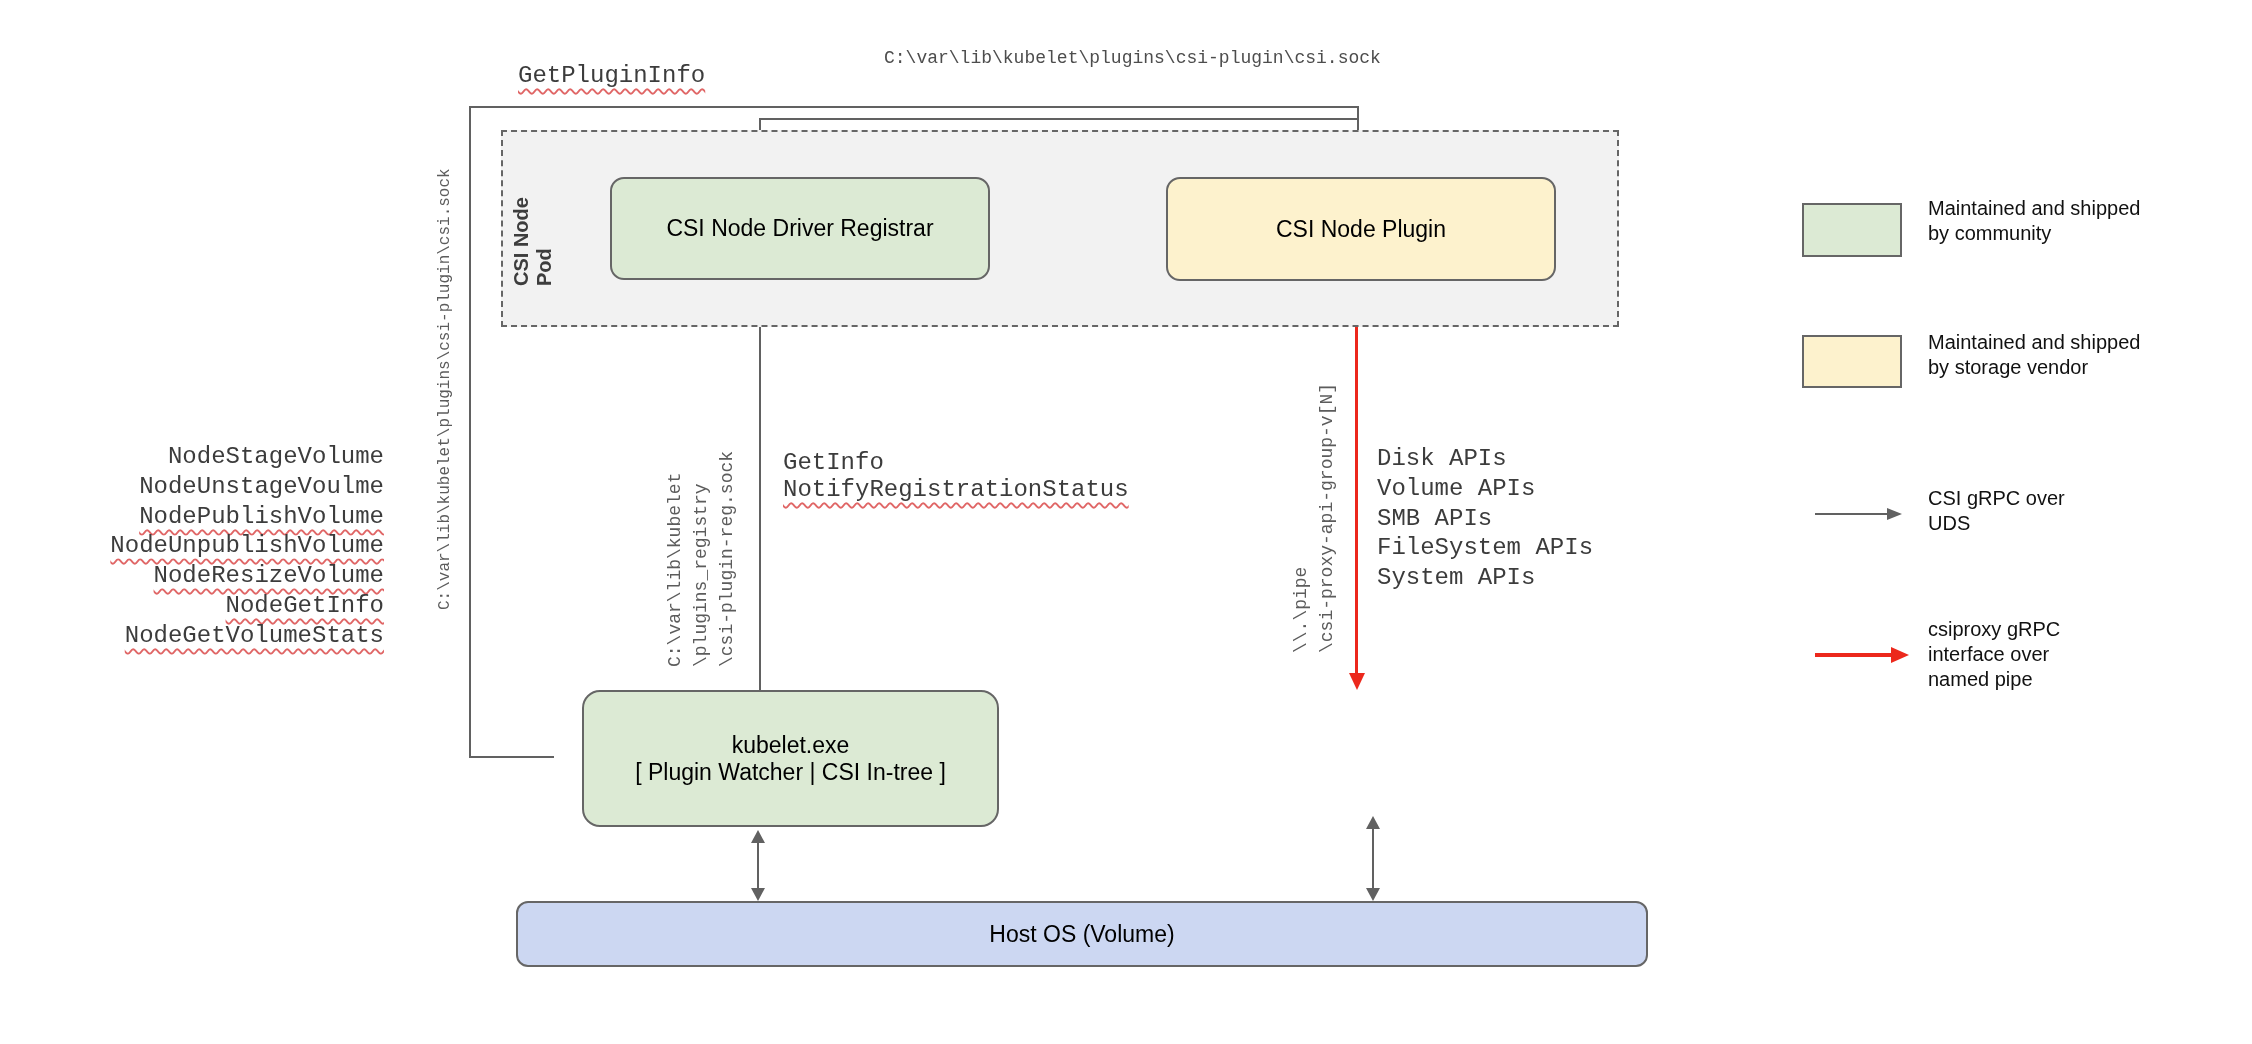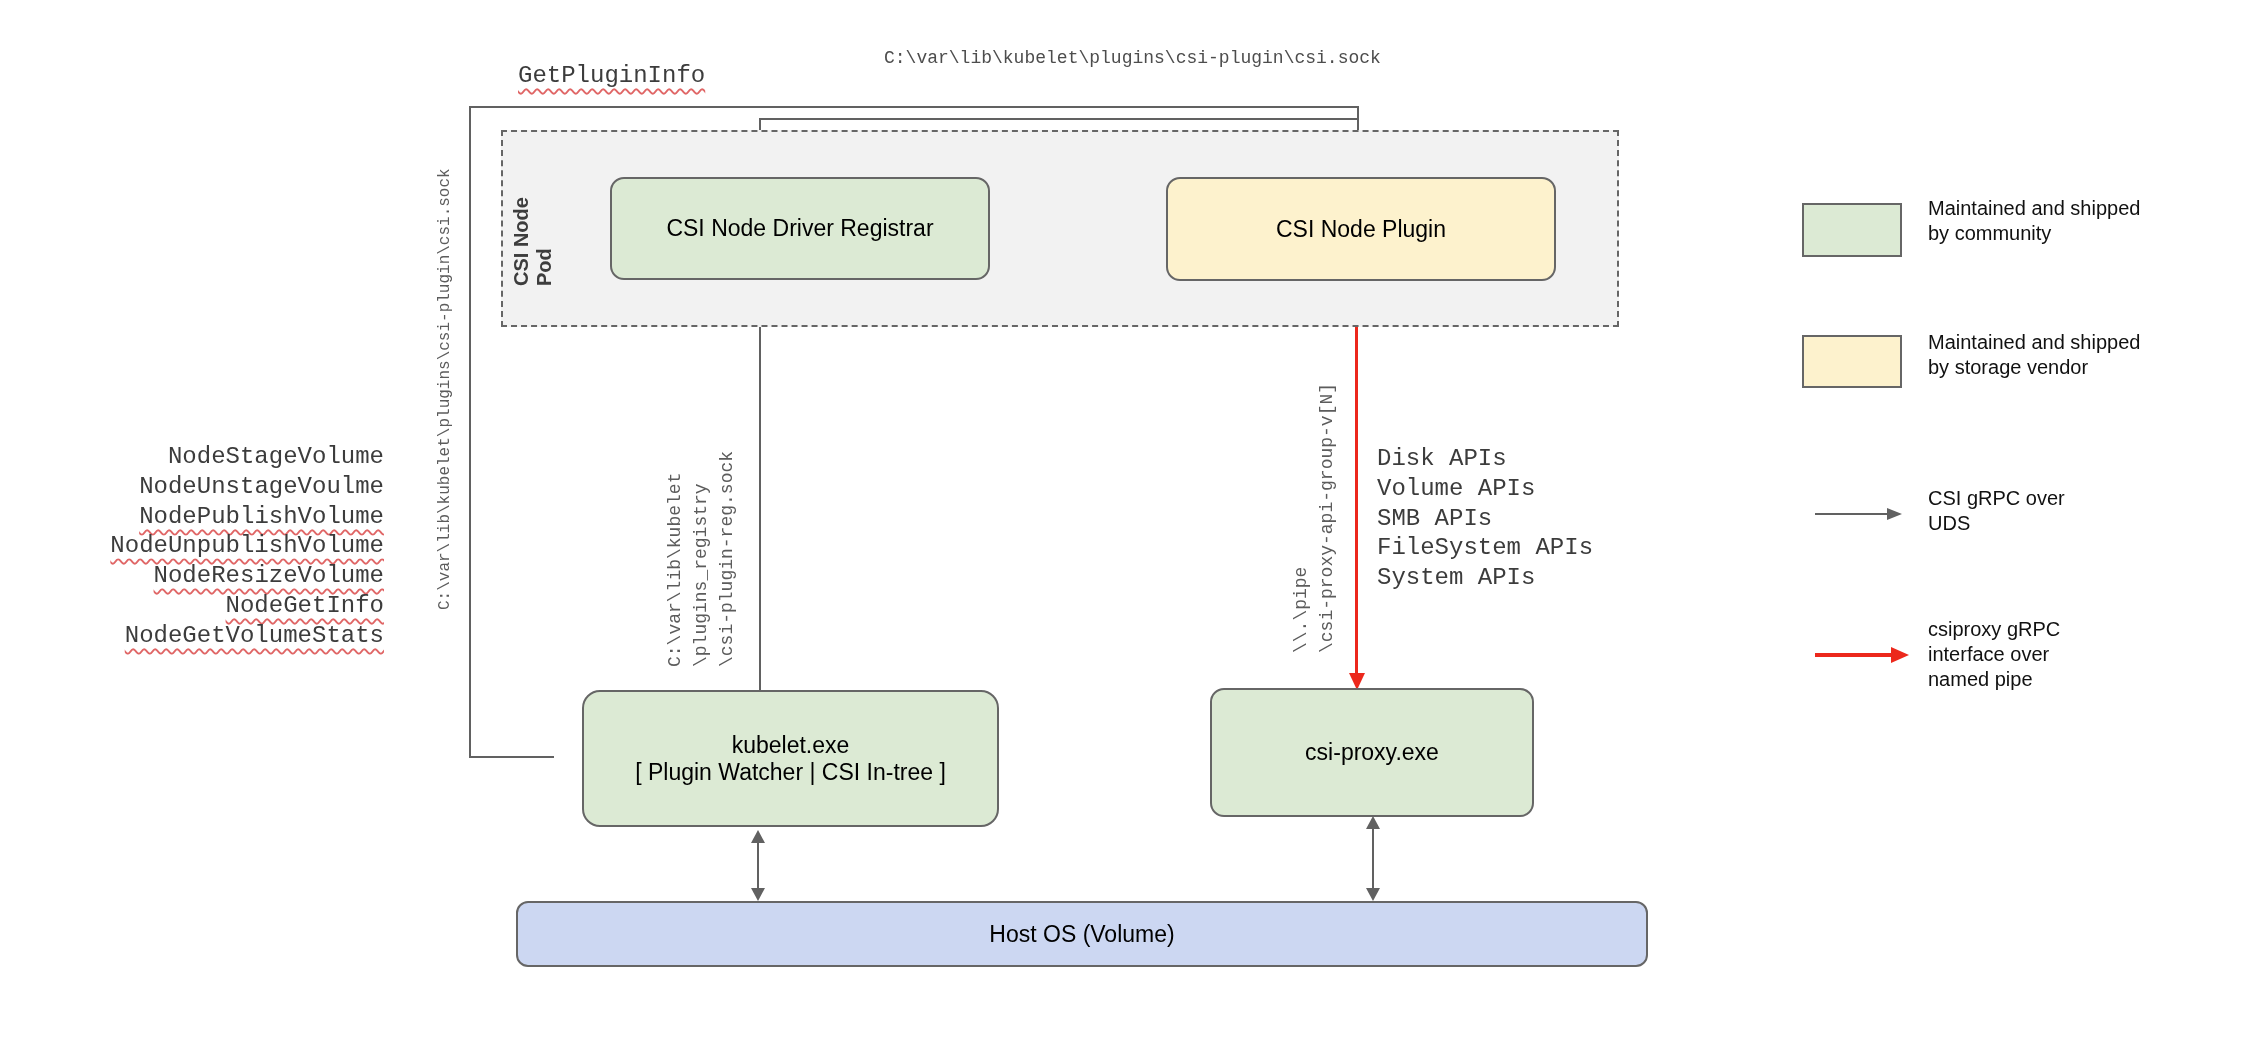--- a/index.html
+++ b/index.html
@@ -82,23 +82,20 @@
   </div>
   <div class="node-box yellow" style="left:1166px;top:177px;width:390px;height:104px;border-radius:14px;">
     <span>CSI Node Plugin</span>
   </div>
   <div class="node-box green" style="left:582px;top:690px;width:417px;height:137px;border-radius:18px;text-align:center;">
     <span>
       <span style="display:block;">kubelet.exe</span>
       <span style="display:block;">[ Plugin Watcher | CSI In-tree ]</span>
     </span>
   </div>
-  <div class="node-box green" style="left:1210px;top:688px;width:324px;height:129px;border-radius:14px;">
-    <span>csi-proxy.exe</span>
-  </div>
   <div class="node-box blue" style="left:516px;top:901px;width:1132px;height:66px;border-radius:12px;">
     <span>Host OS (Volume)</span>
   </div>
 
   <div class="abs vtext" style="left:436px;top:140px;width:28px;height:470px;font-size:16px;">C:\var\lib\kubelet\plugins\csi-plugin\csi.sock</div>
 
   <div class="abs vtext" style="left:662px;top:444px;width:84px;height:223px;font-size:18px;line-height:26px;">
     <span>C:\var\lib\kubelet</span>
     <span>\plugins_registry</span>
     <span>\csi-plugin-reg.sock</span>
@@ -112,20 +109,24 @@
   <div class="abs mono node-list">
     <div>NodeStageVolume</div>
     <div>NodeUnstageVoulme</div>
     <div class="wavy">NodePublishVolume</div>
     <div class="wavy">NodeUnpublishVolume</div>
     <div class="wavy">NodeResizeVolume</div>
     <div class="wavy">NodeGetInfo</div>
     <div class="wavy">NodeGetVolumeStats</div>
   </div>
 
+  <div class="abs mono" style="left:783px;top:449px;font-size:24px;line-height:27px;color:var(--text-mono);">
+    <div>GetInfo</div>
+    <div class="wavy">NotifyRegistrationStatus</div>
+  </div>
 
   <div class="abs mono api-list">
     <div>Disk APIs</div>
     <div>Volume APIs</div>
     <div>SMB APIs</div>
     <div>FileSystem APIs</div>
     <div>System APIs</div>
   </div>
 
   <div class="swatch green" style="top:203px;height:54px;"></div>

